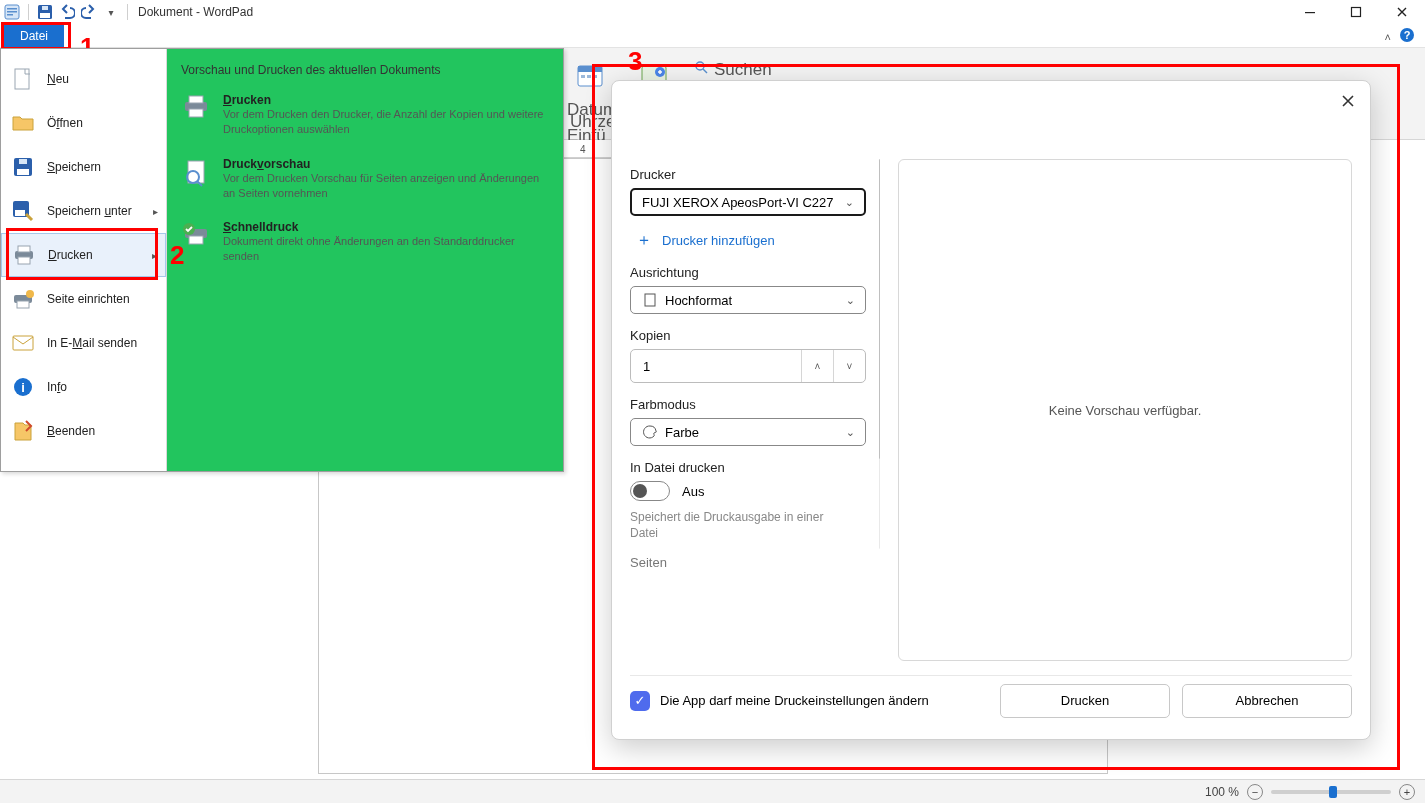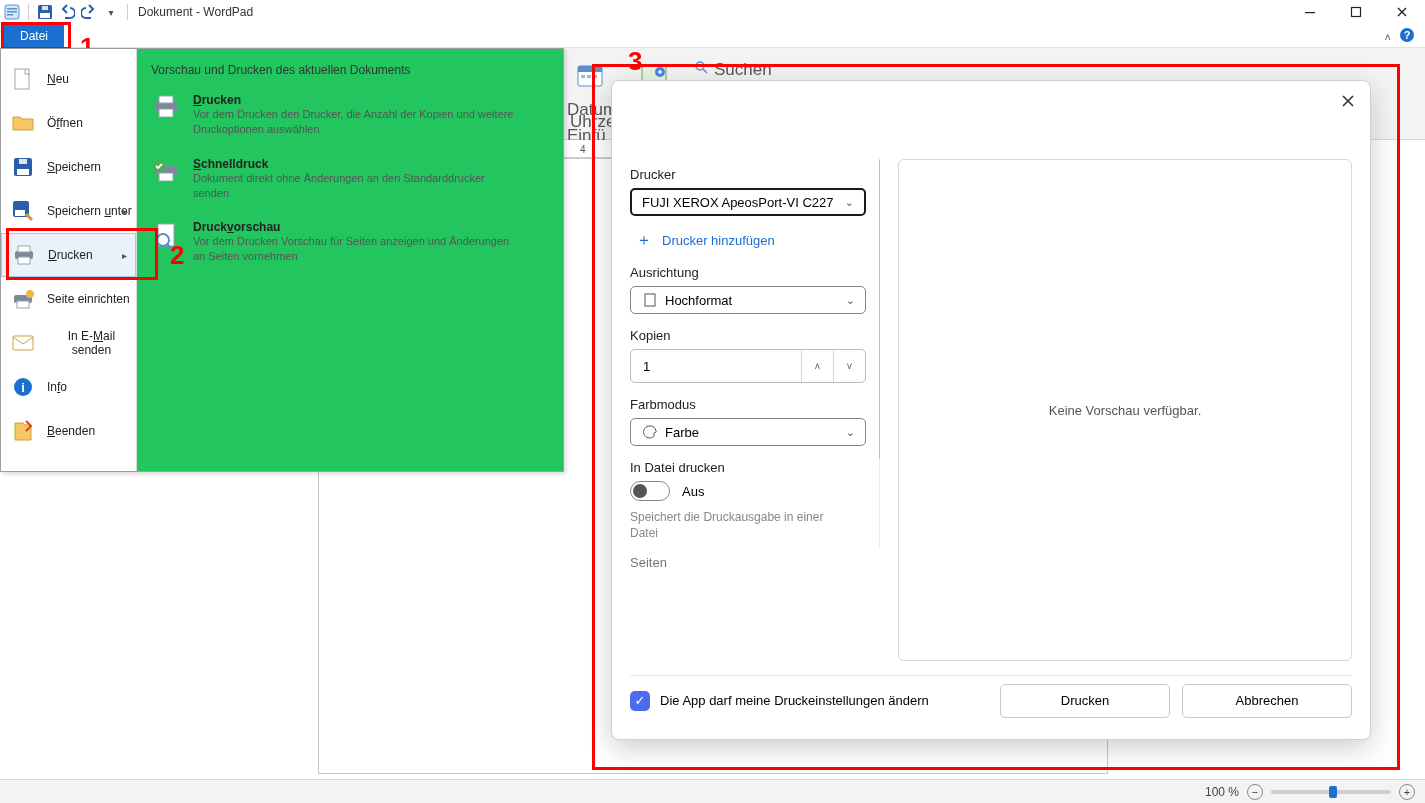--- a/index.html
+++ b/index.html
@@ -17,21 +17,21 @@
   
   .tabrow { height: 24px; background:#fff; border-bottom:1px solid #e3e3e3; display:flex; align-items:flex-end; position:relative; }
   .file-tab { background:#1a6fcf; color:#fff; font-size:12px; height:22px; padding:0 16px; display:flex; align-items:center; margin-left:4px;}
   .ann-box { position:absolute; border:3px solid red; pointer-events:none; }
   .ann-num { position:absolute; color:red; font-weight:700; font-size:26px; pointer-events:none; }
   .tabrow .help { margin-left:auto; display:flex; align-items:center; gap:8px; padding-right:10px;}
 
   
   .backstage { position:absolute; left:0; top:48px; width:564px; height:424px; background:#fff;
                border:1px solid #9e9e9e; display:flex; box-shadow:2px 2px 4px rgba(0,0,0,.15);}
-  .bs-left { width:136px; border-right:1px solid #d9d9d9; padding-top:8px;text-align:center; }
+  .bs-left { width:166px; border-right:1px solid #d9d9d9; padding-top:8px;text-align:center; }
   .bs-item { display:flex; align-items:center; gap:12px; height:44px; padding-left:10px; font-size:12px; color:#222; position:relative;}
   .bs-item.hover { background:#e9f1fb; border:1px solid #a6c8ea;}
   .bs-item .ico { width:24px; height:24px; display:flex; align-items:center; justify-content:center;}
   .bs-item .sub-arrow { position:absolute; right:8px; font-size:10px; color:#555;}
   .bs-right { flex:1; background:#22c55e; padding:8px 0;}
   .bs-head { font-size:12px; color:#333; padding:6px 14px 10px; }
   .bs-opt { display:flex; gap:12px; padding:6px 14px 14px; }
   .bs-opt .ico { width:30px; flex:none; display:flex; align-items:flex-start; justify-content:center; padding-top:2px;}
   .bs-opt .txt .t { font-size:12px; font-weight:600; color:#222; }
   .bs-opt .txt .d { font-size:11px; color:#555; max-width:330px; line-height:1.35; }
@@ -295,44 +295,44 @@
           </svg>
         </span>
       <span class="txt">
         <div class="t"><span class="u">D</span>rucken</div>
         <div class="d">Vor dem Drucken den Drucker, die Anzahl der Kopien und weitere Druckoptionen auswählen</div>
       </span>
     </div>
 
     <div class="bs-opt">
       <span class="ico">
+          <svg width="28" height="28">
+            <rect x="6" y="2" width="16" height="22" fill="#fff" stroke="#98a3af"></rect>
+            <circle cx="11" cy="18" r="6" fill="none" stroke="#5a8fce" stroke-width="2"></circle>
+            <path d="M15 22l5 5" stroke="#5a8fce" stroke-width="2"></path>
+          </svg>
+        </span>
+      <span class="txt">
+        <div class="t">Druck<span class="u">v</span>orschau</div>
+        <div class="d">Vor dem Drucken Vorschau für Seiten anzeigen und Änderungen an Seiten vornehmen</div>
+      </span>
+    </div>
+
+    <div class="bs-opt">
+      <span class="ico">
           <svg width="28" height="24">
             <rect x="3" y="7" width="22" height="9" rx="2" fill="#7b8a99"></rect>
             <rect x="7" y="14" width="14" height="8" fill="#fff" stroke="#98a3af"></rect>
             <circle cx="7" cy="7" r="6" fill="#4caf50"></circle>
             <path d="M4 7l2 2 4-4" stroke="#fff" stroke-width="1.8" fill="none"></path>
           </svg>
         </span>
       <span class="txt">
         <div class="t"><span class="u">S</span>chnelldruck</div>
         <div class="d">Dokument direkt ohne Änderungen an den Standarddrucker senden</div>
-      </span>
-    </div>
-
-    <div class="bs-opt">
-      <span class="ico">
-          <svg width="28" height="28">
-            <rect x="6" y="2" width="16" height="22" fill="#fff" stroke="#98a3af"></rect>
-            <circle cx="11" cy="18" r="6" fill="none" stroke="#5a8fce" stroke-width="2"></circle>
-            <path d="M15 22l5 5" stroke="#5a8fce" stroke-width="2"></path>
-          </svg>
-        </span>
-      <span class="txt">
-        <div class="t">Druck<span class="u">v</span>orschau</div>
-        <div class="d">Vor dem Drucken Vorschau für Seiten anzeigen und Änderungen an Seiten vornehmen</div>
       </span>
     </div>
   </div>
 </div>
 
 <div class="ann-box" style="left:6px; top:228px; width:152px; height:52px;"></div>
 <div class="ann-num" style="left:170px; top:240px;">2</div>
 
 <div class="print-dlg">
   <div class="close">

